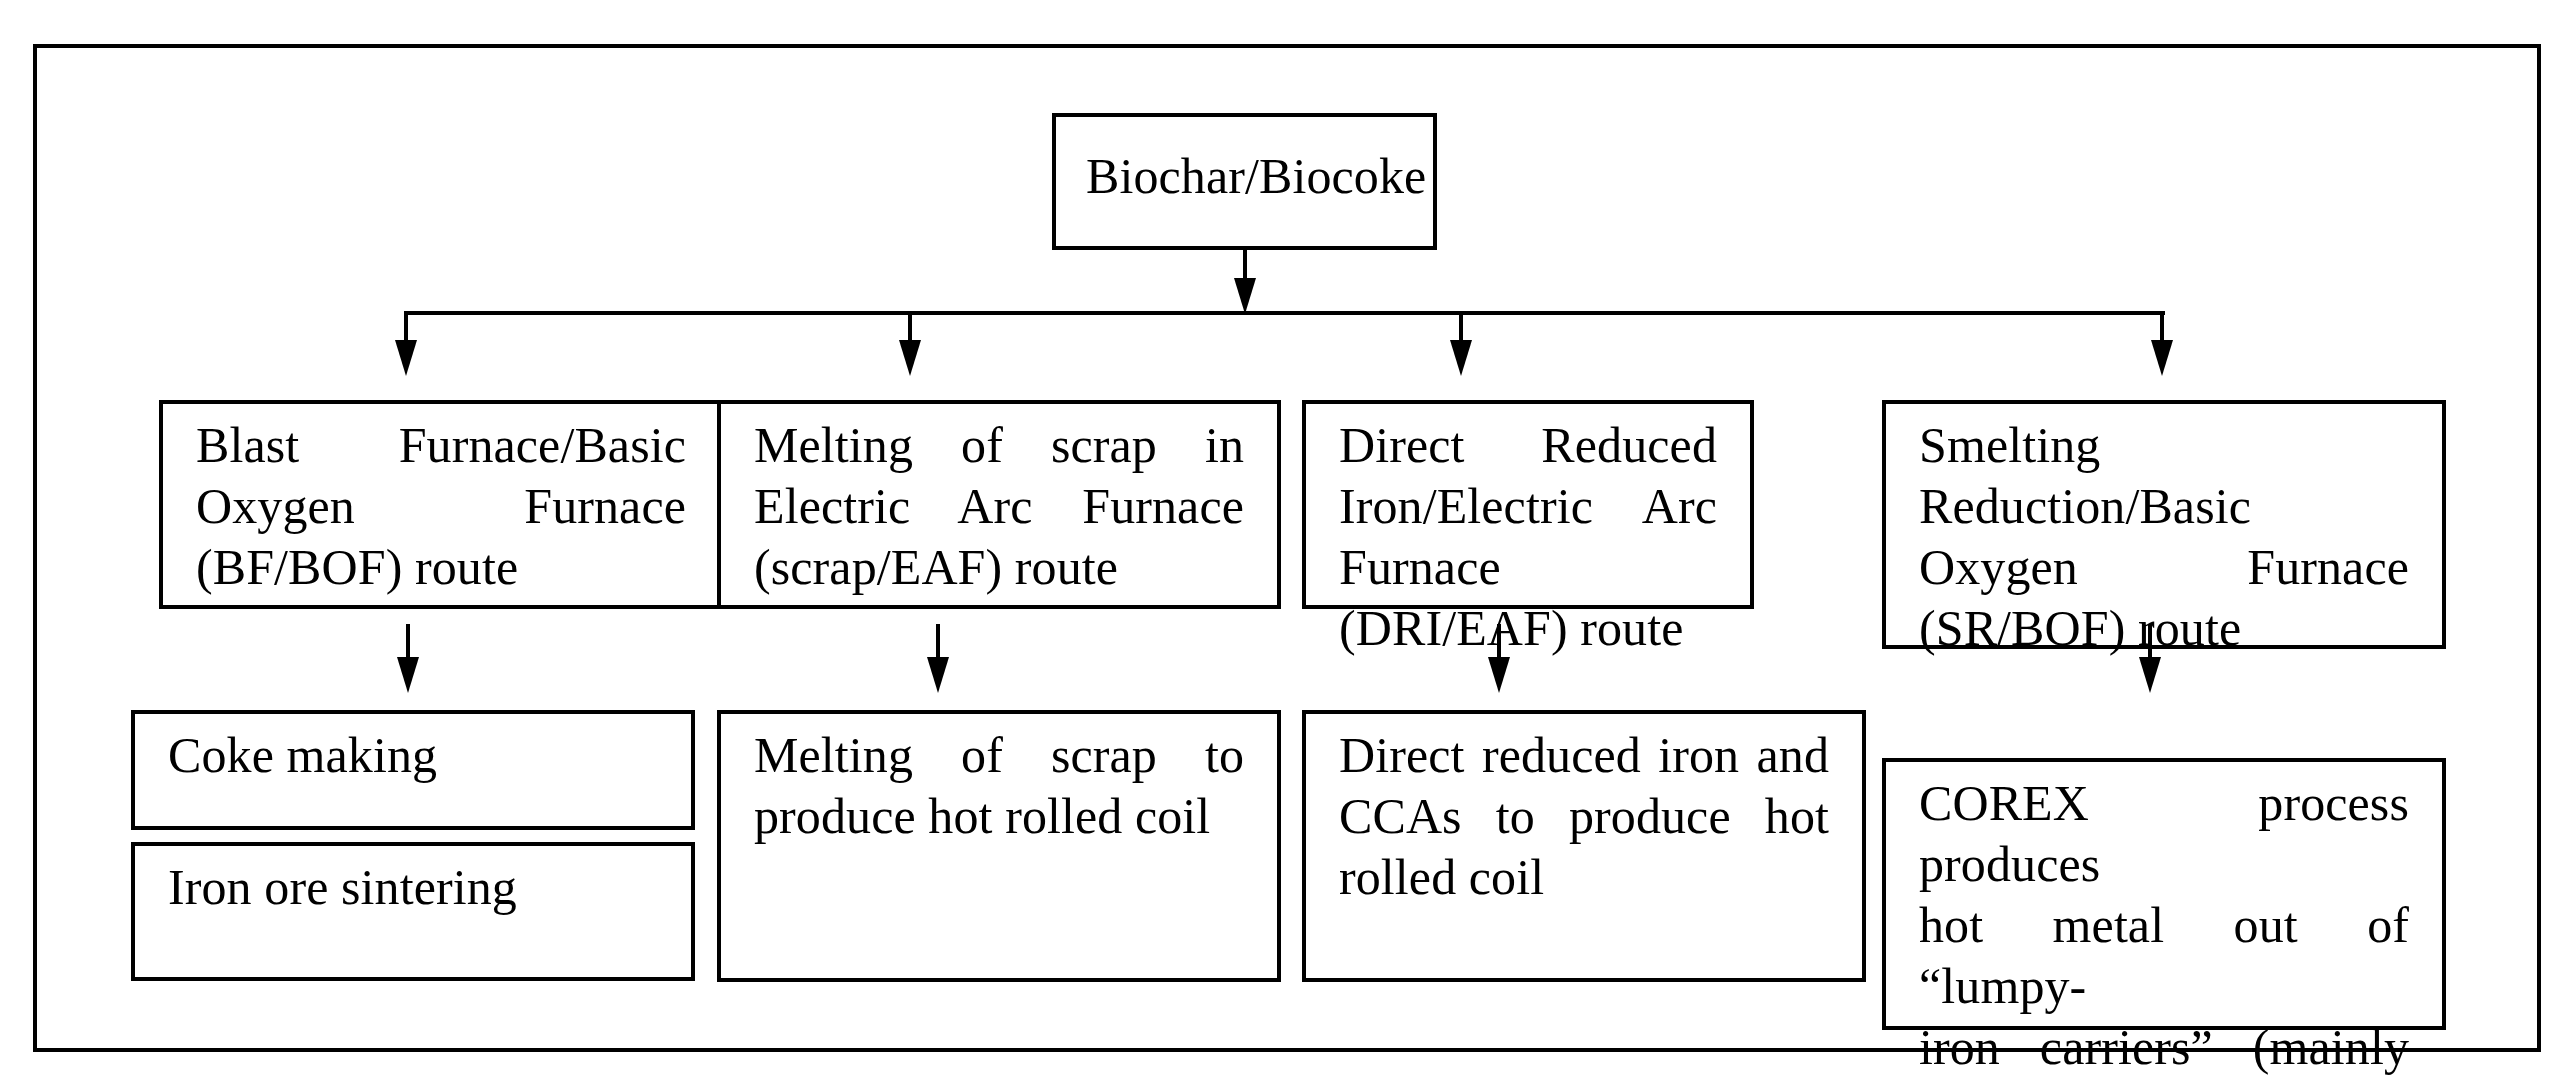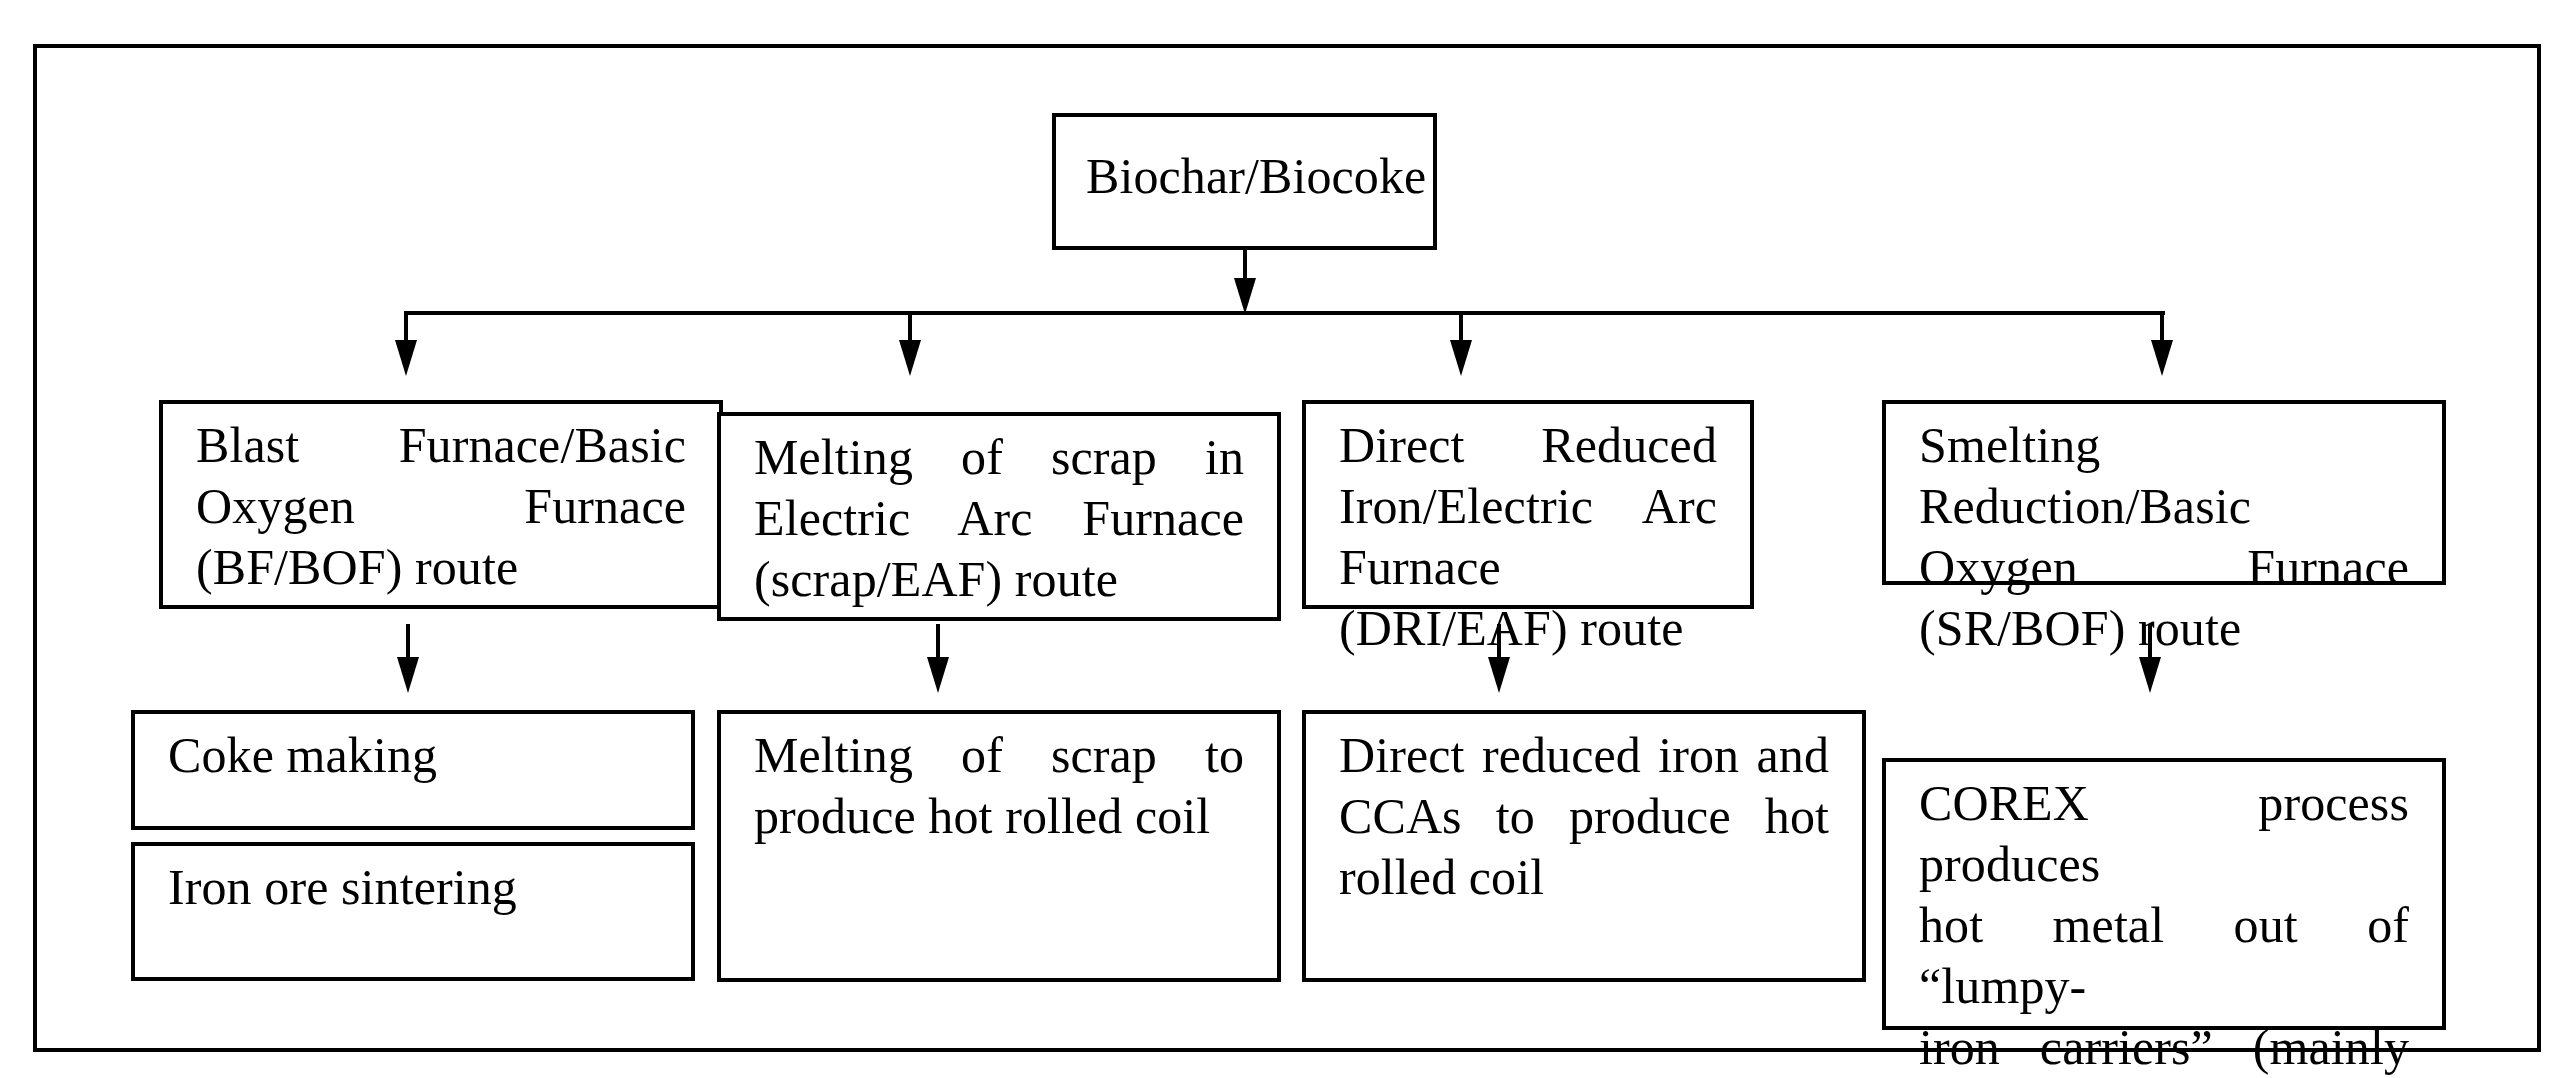--- a/index.html
+++ b/index.html
@@ -87,29 +87,29 @@
   <div class="vline" style="left:1459px; top:311px; height:31px;"></div>
   <div class="arrowhead" style="left:1450px; top:340px;"></div>
 
   <div class="vline" style="left:2160px; top:311px; height:31px;"></div>
   <div class="arrowhead" style="left:2151px; top:340px;"></div>
 
   <div class="node" style="left:131px; top:400px; width:564px; height:209px;margin-left:28px;">
     <span>Blast Furnace/Basic Oxygen Furnace (BF/BOF) route</span>
   </div>
 
-  <div class="node" style="left:717px; top:412px; width:564px; height:209px;">
+  <div class="node" style="left:717px; top:400px; width:564px; height:209px;">
     <span>Melting of scrap in Electric Arc Furnace (scrap/EAF) route</span>
   </div>
 
   <div class="node" style="left:1302px; top:400px; width:452px; height:209px;">
     <span>Direct Reduced Iron/Electric Arc Furnace (DRI/EAF) route</span>
   </div>
 
-  <div class="node" style="left:1882px; top:400px; width:564px; height:185px;">
+  <div class="node" style="left:1882px; top:400px; width:564px; height:249px;">
     <span>Smelting Reduction/Basic Oxygen Furnace (SR/BOF) route</span>
   </div>
 
   <div class="vline" style="left:406px;  top:624px; height:36px;"></div>
   <div class="arrowhead" style="left:397px;  top:657px;"></div>
 
   <div class="vline" style="left:936px; top:624px; height:36px;"></div>
   <div class="arrowhead" style="left:927px; top:657px;"></div>
 
   <div class="vline" style="left:1497px; top:624px; height:36px;"></div>

